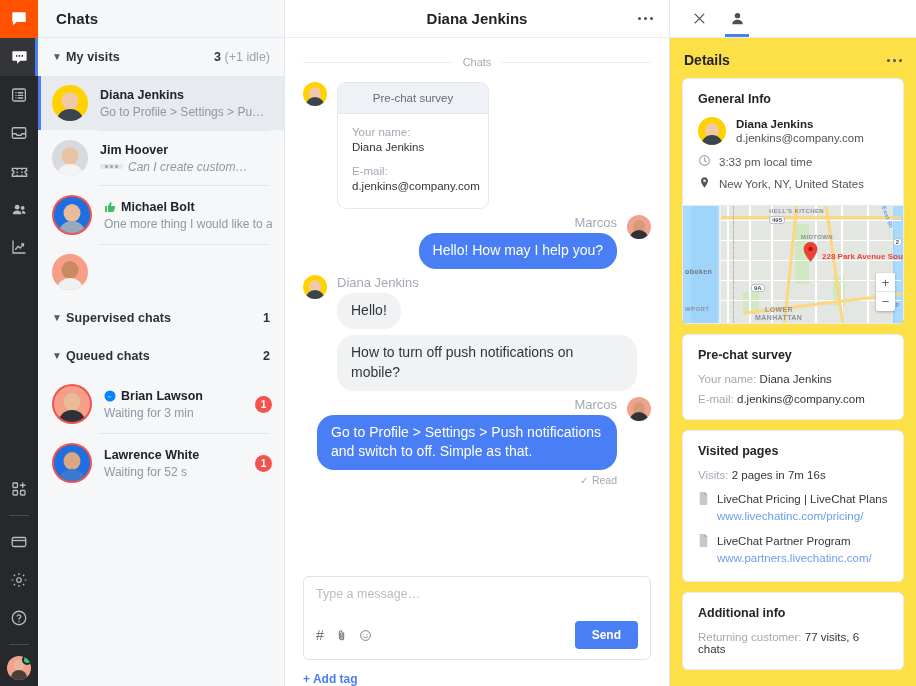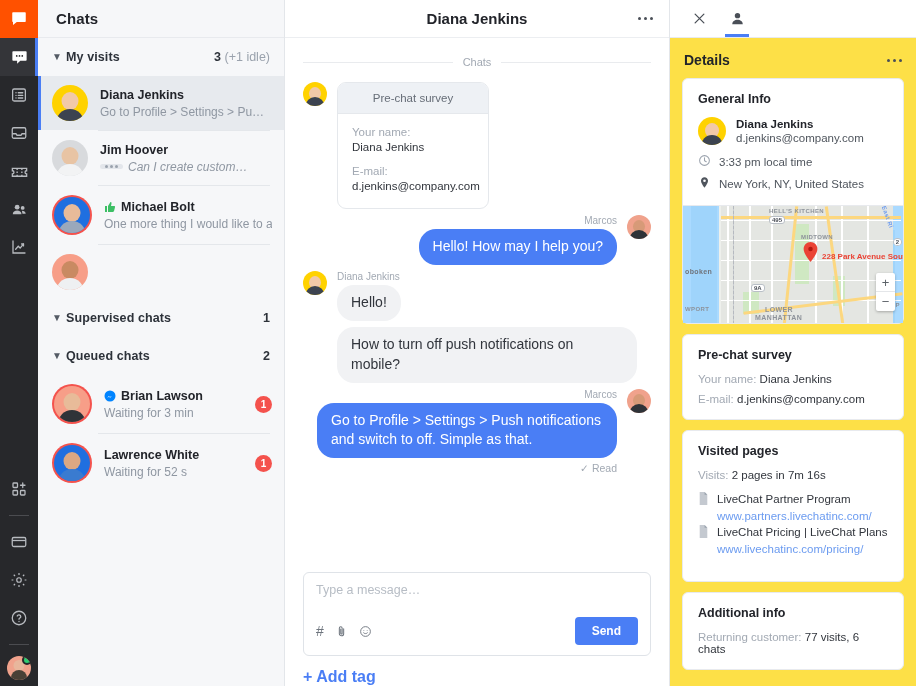--- a/index.html
+++ b/index.html
@@ -97,21 +97,21 @@
   .feed-body { flex: 1; padding: 12px 18px 0 18px; overflow: hidden; }
   .daysep { display: flex; align-items: center; gap: 10px; margin: 6px 0 14px 0; }
   .daysep .ln { flex: 1; height: 1px; background: #e9ebee; }
   .daysep .t { font-size: 11px; color: #a2a9b3; }
 
   .msg { display: flex; margin-bottom: 6px; }
   .msg.in { justify-content: flex-start; }
   .msg.out { justify-content: flex-end; }
   .m-av { width: 24px; height: 24px; border-radius: 50%; flex: 0 0 24px; overflow: hidden; position: relative; }
   .m-col { max-width: 300px; }
-  .m-name { font-size: 10px; color: #a2a9b3; margin-bottom: 3px; }
+  .m-name { font-size: 13px; color: #a2a9b3; margin-bottom: 3px; }
   .msg.out .m-name { text-align: right; }
   .bub { border-radius: 17px; padding: 8px 14px; font-size: 14px; line-height: 1.42; display: inline-block; }
   .bub.gray { background: #f1f2f4; color: #31353c; }
   .bub.blue { background: #4a7ef5; color: #fff; }
   .read { font-size: 10.5px; color: #a2a9b3; text-align: right; margin-top: 4px; }
 
   .survey { width: 152px; border: 1px solid #e5e8ec; border-radius: 9px; overflow: hidden; background:#fff; }
   .survey-h { background: #eef1f5; padding: 9px 6px; font-size: 11.5px; color: #666d77;
               text-align: center; border-bottom: 1px solid #e5e8ec; }
   .survey-b { padding: 12px 14px 16px 14px; }
@@ -122,21 +122,21 @@
   .composer-wrap { padding: 0 18px 6px 18px; }
   .composer { border: 1px solid #dfe3e8; border-radius: 6px; background: #fff; padding: 10px 12px 10px 12px;
               display: flex; flex-direction: column; height: 84px; }
   .composer-input { flex: 1; font-size: 12.5px; color: #b7bdc5; }
   .composer-bar { display: flex; align-items: center; }
   .comp-icons { display: flex; gap: 11px; align-items: center; color: #6e757e; }
   .comp-icons span { cursor: pointer; font-size: 14px; line-height: 1; display: flex; }
   .send { margin-left: auto; background: #4a7ef5; color: #fff; border: none; border-radius: 4px;
           font-size: 12px; font-weight: 700; padding: 7px 17px; cursor: pointer;
           font-family: "Liberation Sans", sans-serif; }
-  .addtag { font-size: 16px; color: #4a7ef5; padding: 6px 0 0 18px; cursor: pointer; font-weight: 600; }
+  .addtag { font-size: 12px; color: #4a7ef5; padding: 6px 0 0 18px; cursor: pointer; font-weight: 600; }
 
   
   .details { width: 246px; flex: 0 0 246px; background: #fde047; display: flex; flex-direction: column; }
   .det-tabs { height: 38px; display: flex; align-items: center; gap: 8px; padding: 0 14px;
               background: #fff; border-bottom: 1px solid #e8eaee; }
   .det-tab { width: 30px; height: 37px; display: flex; align-items: center; justify-content: center;
              cursor: pointer; position: relative; }
   .det-tab.active::after { content:""; position:absolute; bottom:0; left:3px; right:3px; height:3px; background:#4a7ef5; }
   .det-head { display: flex; align-items: center; padding: 14px 14px 10px 14px; }
   .det-head h2 { font-size: 14px; font-weight: 600; color: #22242a; }
@@ -627,44 +627,44 @@
           <div class="kv" style="margin-bottom:0"><span class="k">E-mail:</span>
             <span class="v">d.jenkins@company.com</span></div>
         </div>
       </div>
 
       <div class="card">
         <div class="card-pad">
           <h3>Visited pages</h3>
           <div class="visits"><span>Visits:</span>
             <span class="v">2 pages in 7m 16s</span></div>
+          <div class="page">
+            <span>
+              <svg width="11" height="13" viewBox="0 0 20 24" fill="#c4c9d0">
+                  <path d="M3 0h9l5 5v19H3z"></path>
+                  <path d="M12 0l5 5h-5z" fill="#9aa2ad"></path>
+                </svg>
+            </span>
+            <div>
+                <div class="pt">LiveChat Pricing | LiveChat Plans</div>
+              <div class="pu">www.livechatinc.com/pricing/</div>
+              </div>
+          </div>
           <div class="page" style="margin-bottom:0">
             <span>
               <svg width="11" height="13" viewBox="0 0 20 24" fill="#c4c9d0">
                   <path d="M3 0h9l5 5v19H3z"></path>
                   <path d="M12 0l5 5h-5z" fill="#9aa2ad"></path>
                 </svg>
             </span>
             <div>
                 <div class="pt">LiveChat Partner Program</div>
               <div class="pu">www.partners.livechatinc.com/</div>
               </div>
           </div>
-          <div class="page">
-            <span>
-              <svg width="11" height="13" viewBox="0 0 20 24" fill="#c4c9d0">
-                  <path d="M3 0h9l5 5v19H3z"></path>
-                  <path d="M12 0l5 5h-5z" fill="#9aa2ad"></path>
-                </svg>
-            </span>
-            <div>
-                <div class="pt">LiveChat Pricing | LiveChat Plans</div>
-              <div class="pu">www.livechatinc.com/pricing/</div>
-              </div>
-          </div>
         </div>
       </div>
 
       <div class="card">
         <div class="card-pad">
           <h3>Additional info</h3>
           <div class="addl"><span>Returning customer:</span>
             <span class="v">77 visits, 6 chats</span></div>
         </div>
       </div>

